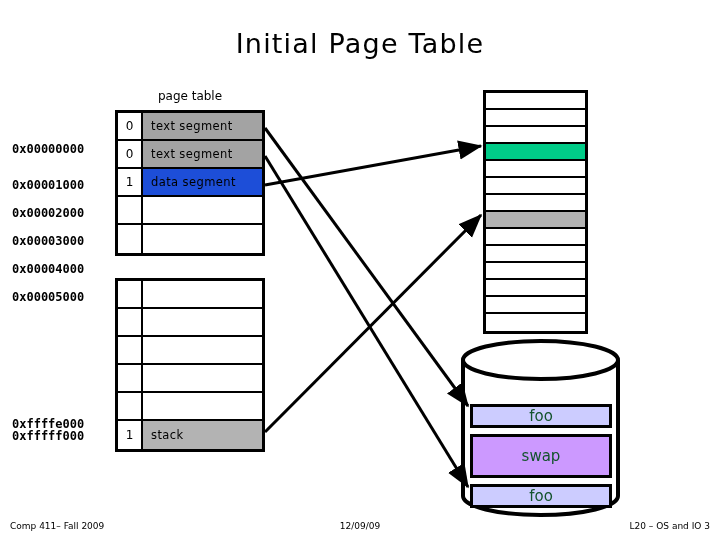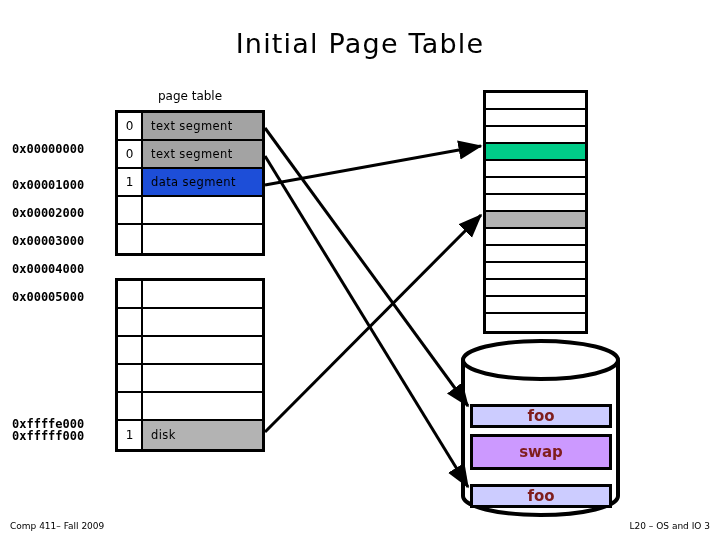--- a/index.html
+++ b/index.html
@@ -148,29 +148,29 @@
   #disk svg { position: absolute; left: 0; top: 0; }
   .disk-slot {
     position: absolute;
     box-sizing: border-box;
     border: 3px solid #000000;
     display: flex;
     align-items: center;
     justify-content: center;
     font-family: "DejaVu Sans", sans-serif;
     font-size: 15px;
-    font-weight: bold;
-    color: #7f1d1d;
+    font-weight: normal;
+    color: #14532d;
   }
   #disk-foo-top {
     left: 12px; top: 66px; width: 142px; height: 24px;
     background: #ccccff;
   }
   #disk-swap {
-    left: 12px; top: 96px; width: 142px; height: 36px;
+    left: 12px; top: 96px; width: 142px; height: 44px;
     background: #cc99ff;
   }
   #disk-foo-bottom {
     left: 12px; top: 146px; width: 142px; height: 24px;
     background: #ccccff;
   }
 
   
   #arrows {
     position: absolute;
@@ -262,21 +262,21 @@
       <div class="pt-name fill-none"></div>
     </div>
 
     <div class="pt-row">
       <div class="pt-flag"></div>
       <div class="pt-name fill-none"></div>
     </div>
 
     <div class="pt-row">
       <div class="pt-flag">1</div>
-      <div class="pt-name fill-stack">disk</div>
+      <div class="pt-name fill-stack">stack</div>
     </div>
   </div>
 
   <div id="memory">
     <div class="mem-row"></div>
     <div class="mem-row"></div>
     <div class="mem-row"></div>
     <div class="mem-row mem-green"></div>
     <div class="mem-row"></div>
     <div class="mem-row"></div>
@@ -313,15 +313,16 @@
     <line x1="265" y1="185" x2="481" y2="146" stroke="#000000" stroke-width="3" marker-end="url(#ah)"></line>
 
     <line x1="265" y1="128" x2="468" y2="406" stroke="#000000" stroke-width="3" marker-end="url(#ah)"></line>
 
     <line x1="265" y1="156" x2="468" y2="487" stroke="#000000" stroke-width="3" marker-end="url(#ah)"></line>
 
     <line x1="265" y1="432" x2="481" y2="215" stroke="#000000" stroke-width="3" marker-end="url(#ah)"></line>
   </svg>
 
   <div class="footer" id="footer-left">Comp 411– Fall 2009</div>
+  <div class="footer" id="footer-center">12/09/09</div>
   <div class="footer" id="footer-right">L20 – OS and IO 3</div>
 
 </div>
 
 </body></html>

